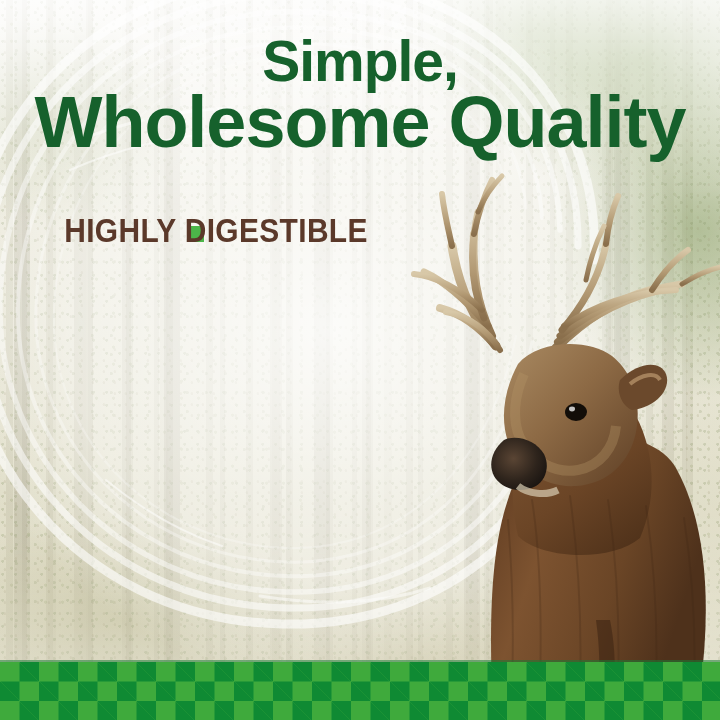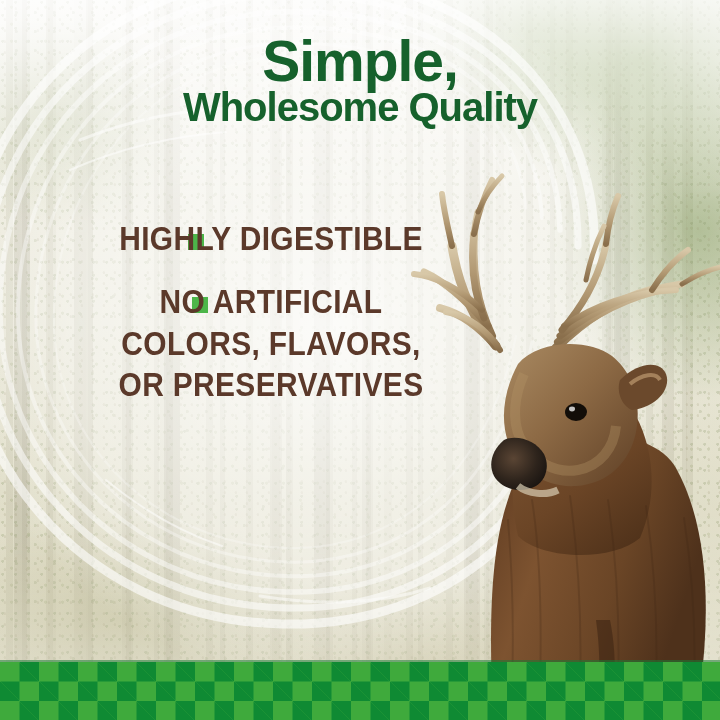--- a/index.html
+++ b/index.html
@@ -111,33 +111,31 @@
     right: 0;
     text-align: center;
     color: #16612c;
     font-family: "Liberation Sans", sans-serif;
     font-weight: bold;
     font-size: 57px;
     line-height: .95;
     letter-spacing: -1px;
   }
   .headline .l1 { display: block; }
-  .headline .l2 { display: block; font-size: 40px; }
+  .headline .l2 { display: block; font-size: 72px; }
 
   .bullets {
     position: absolute;
     top: 210px;
     left: 36px;
     width: 470px;
   }
   .bullet {
     position: relative;
     margin-bottom: 22px;
-    text-align: center;
-    margin-top: 8px;
   }
   .bullet-square {
     position: absolute;
     width: 16px;
     height: 16px;
     background: #4cb649;
     top: 16px;
   }
   .bullet-text {
     color: #5b392a;
@@ -300,26 +298,20 @@
     </div>
 
     <div class="bullets">
 
       <div class="bullet">
         <span class="bullet-square" style="left:152px;"></span>
         <div class="bullet-text">HIGHLY DIGESTIBLE</div>
       </div>
 
 
-      <div class="bullet">
-        <span class="bullet-square" style="left:156px;"></span>
-        <div class="bullet-text">NO ARTIFICIAL
-COLORS, FLAVORS,
-OR PRESERVATIVES</div>
-      </div>
 
     </div>
   </div>
 
   <div class="checker-topline"></div>
   <div class="checker"></div>
 
 </div>
 
 </body></html>

